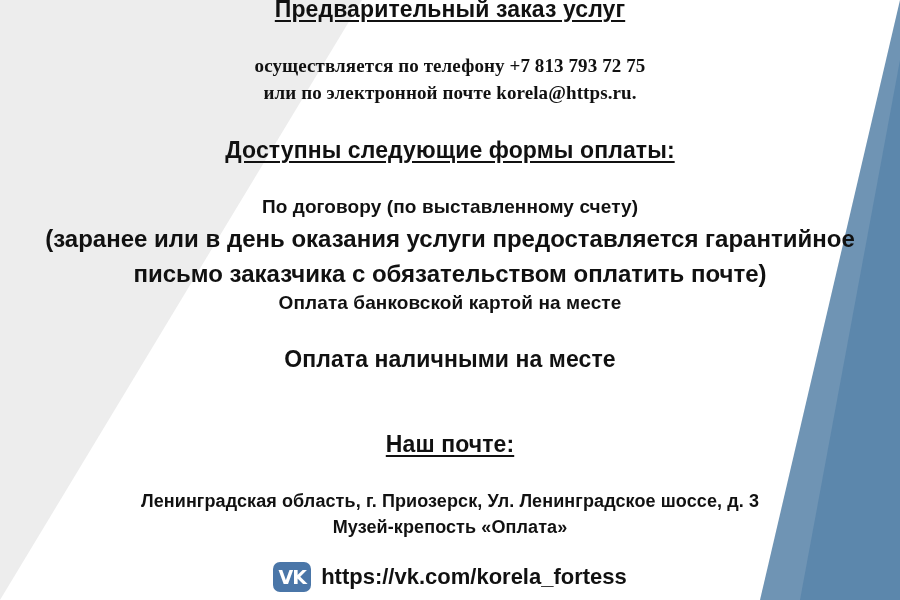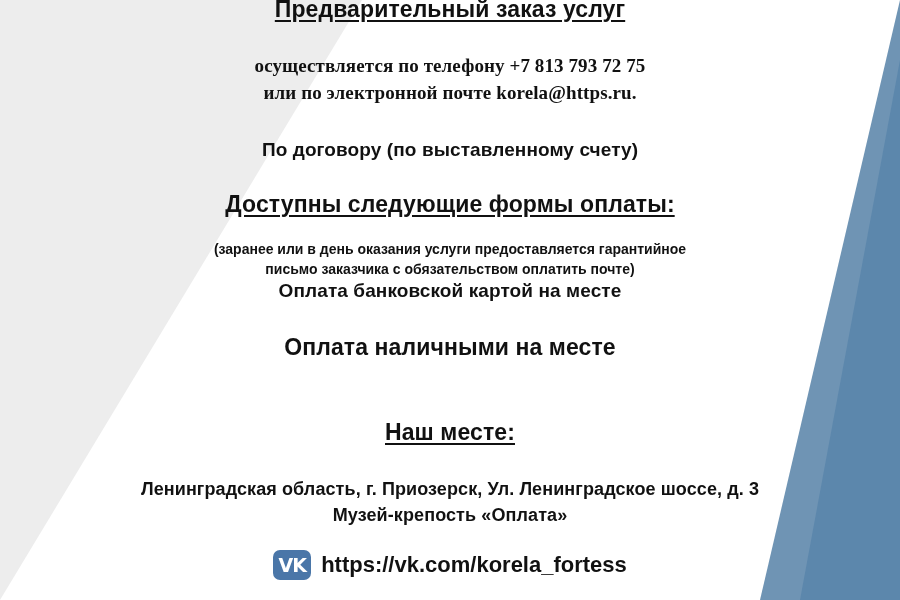--- a/index.html
+++ b/index.html
@@ -67,22 +67,22 @@
   .t-pay-head {
     margin-top: 30px;
   }
 
   .t-contract {
     margin-top: 32px;
     font-size: 19px;
   }
 
   .t-contract-note {
-    margin-top: 21px;
-    font-size: 14px;
+    margin-top: 4px;
+    font-size: 24px;
     font-weight: bold;
     line-height: 1.45;
   }
 
   .t-card {
     font-size: 19px;
   }
 
   .t-cash {
     margin-top: 32px;
@@ -138,32 +138,32 @@
 
 <div class="content">
 
   <div class="line heading t-title">Предварительный заказ услуг</div>
 
   <div class="block-contact">
     <div class="line">осуществляется по телефону  +7 813 793 72 75</div>
     <div class="line">или по электронной почте  korela@https.ru.</div>
   </div>
 
+  <div class="line heading t-pay-head">Доступны следующие формы оплаты:</div>
+
   <div class="line t-contract">По договору (по выставленному счету)</div>
-
-  <div class="line heading t-pay-head">Доступны следующие формы оплаты:</div>
   <div class="t-contract-note">
     <div>(заранее или в день оказания услуги предоставляется гарантийное</div>
     <div>письмо заказчика с обязательством оплатить почте)</div>
   </div>
 
   <div class="line t-card">Оплата банковской картой на месте</div>
   <div class="line t-cash">Оплата наличными на месте</div>
 
-  <div class="line heading t-addr-head">Наш месте:</div>
+  <div class="line heading t-addr-head">Наш почте:</div>
 
   <div class="block-address">
     <div class="line">Ленинградская область, г. Приозерск, Ул. Ленинградское шоссе, д. 3</div>
     <div class="line">Музей-крепость «Оплата»</div>
   </div>
 
   <div class="vk-row">
     <div class="vk-icon">VK</div>
     <div class="vk-link">https://vk.com/korela_fortess</div>
   </div>

